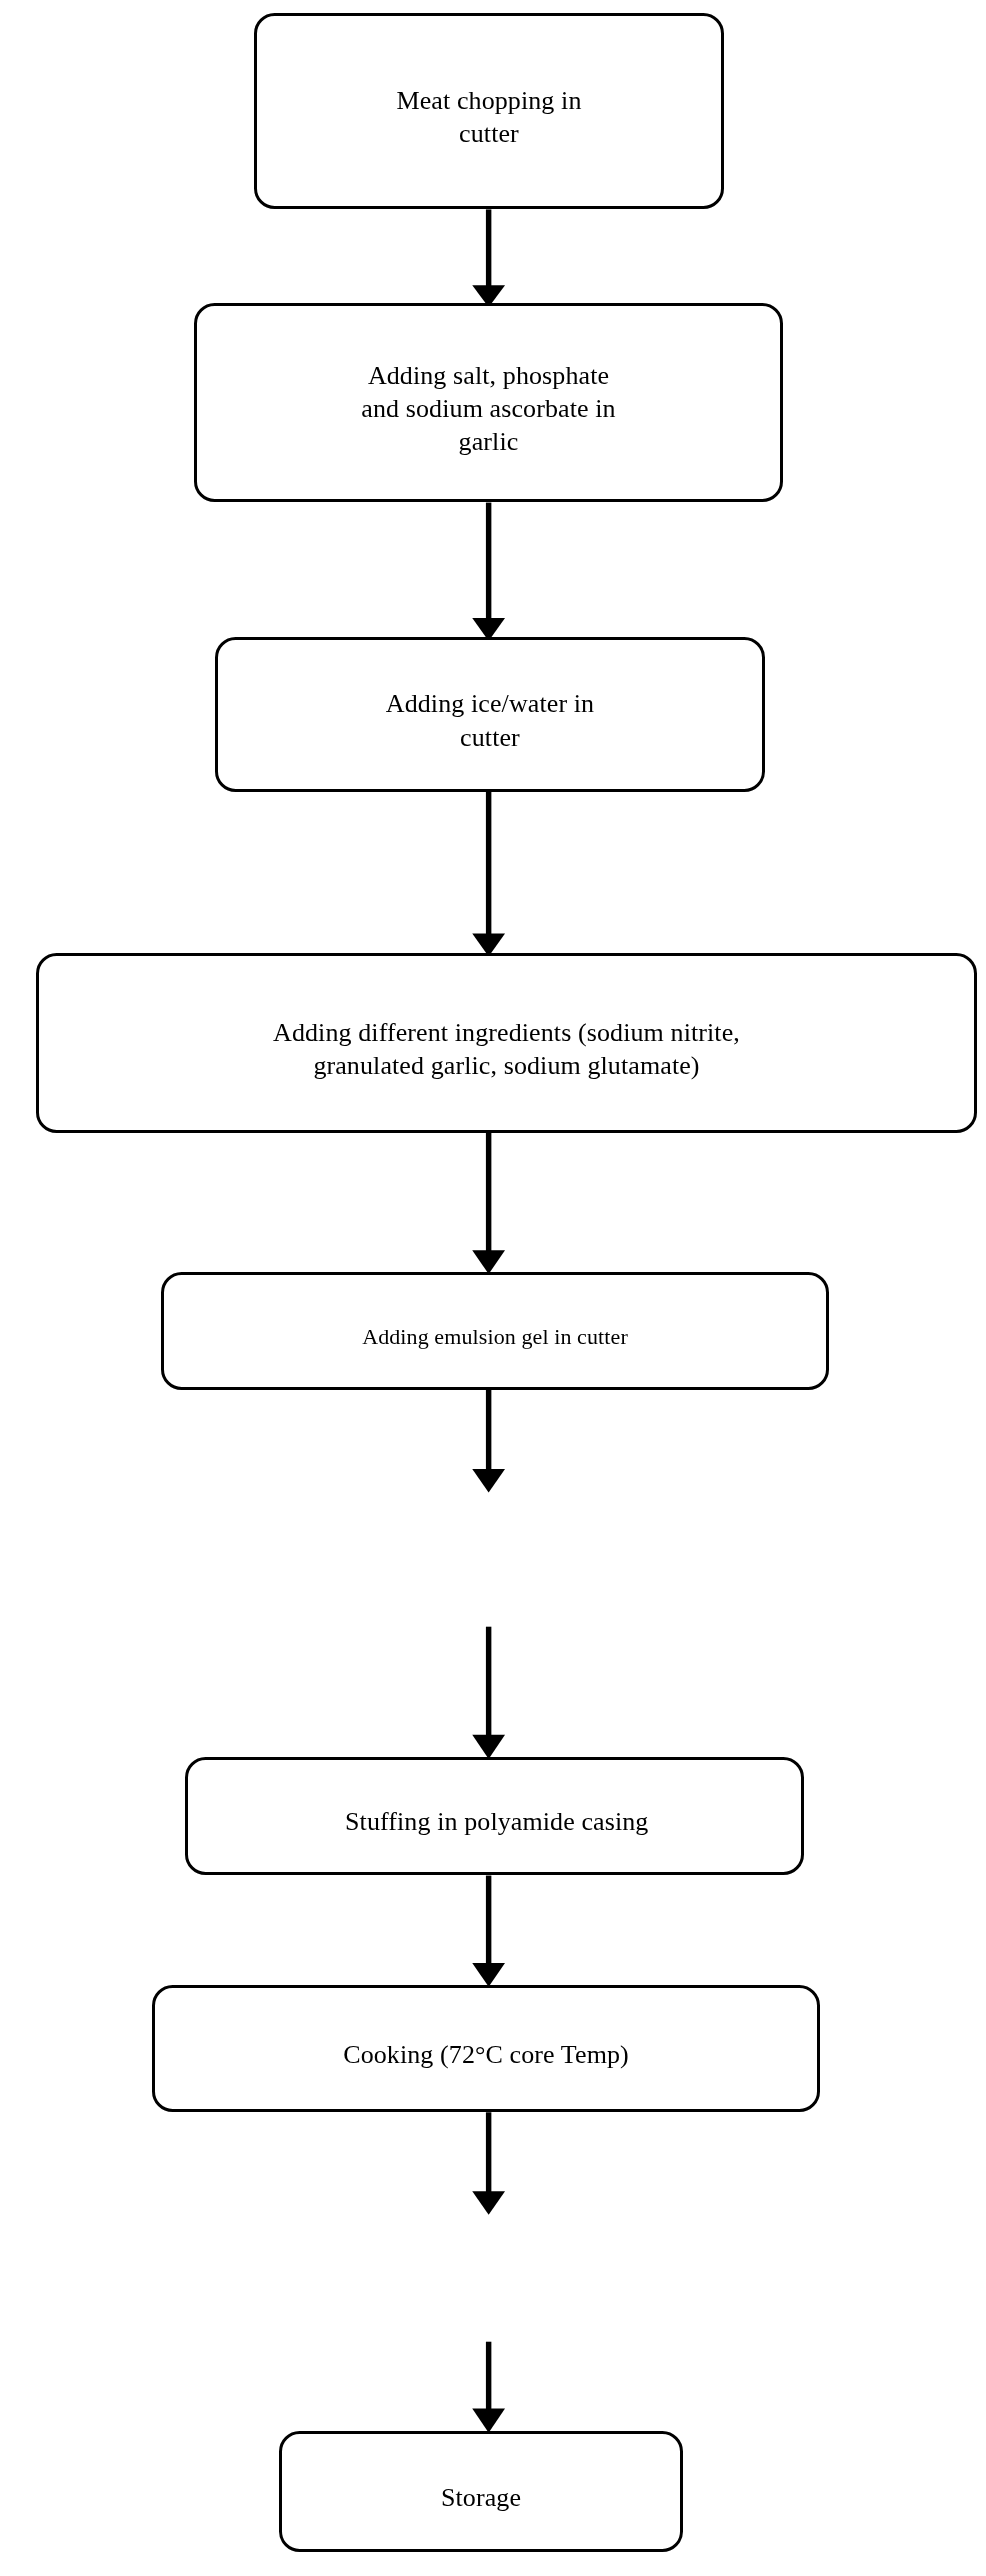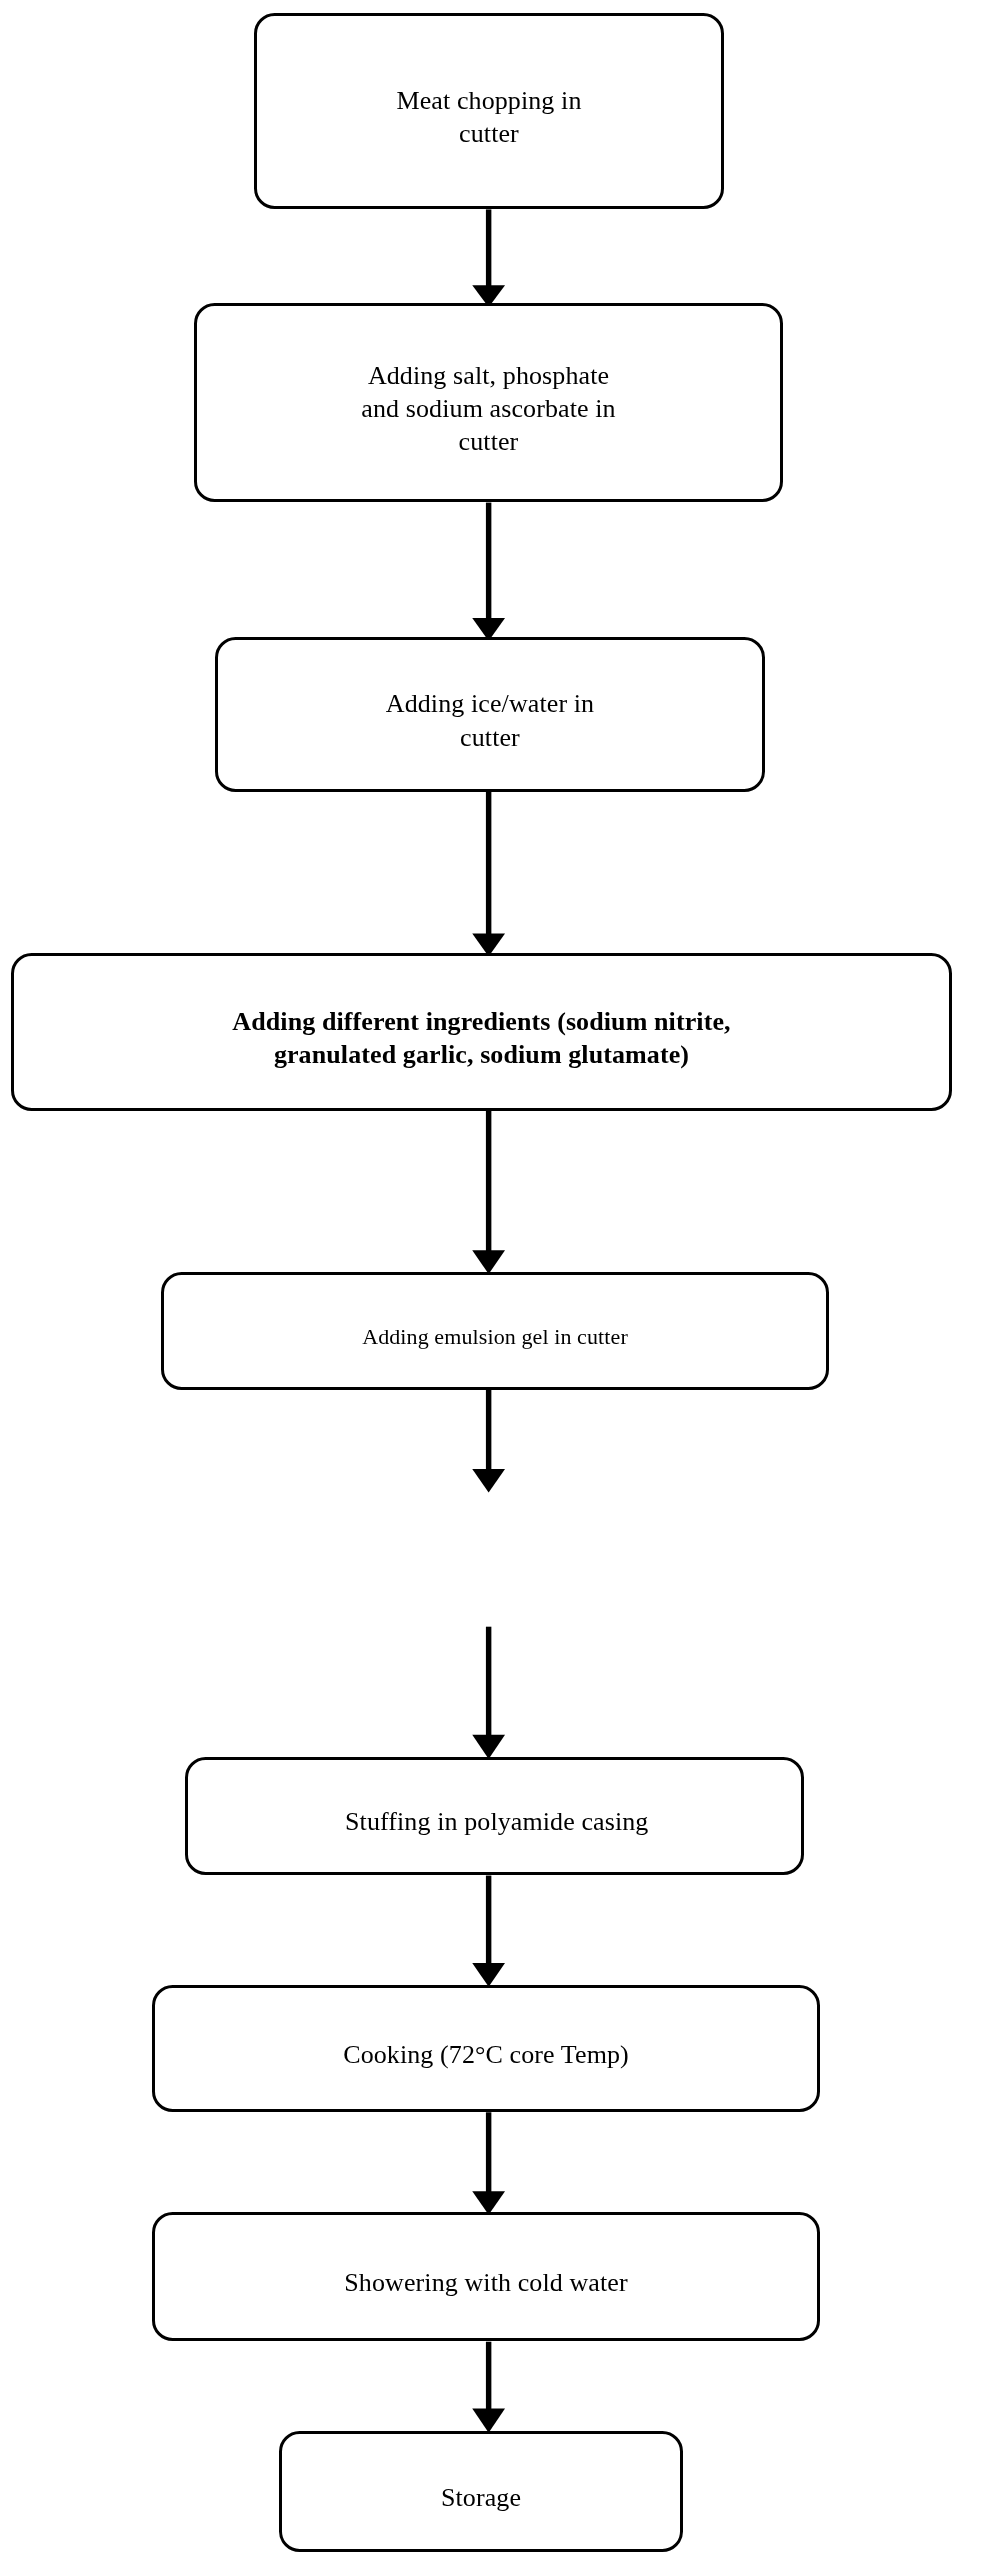--- a/index.html
+++ b/index.html
@@ -44,21 +44,21 @@
   .node-label {
     display: block;
     width: 100%;
     white-space: pre-line;
     margin-top: 12px;
   }
   
   #node-0 { left: 254px; top: 13.4px;   width: 470px;  height: 196px; font-size: 26px; }
   #node-1 { left: 194px; top: 303px;  width: 589px;  height: 199px; font-size: 26px; }
   #node-2 { left: 215px; top: 637px; width: 550px;  height: 155px; font-size: 26px; }
-  #node-3 { left: 11px;  top: 953px; width: 941px; height: 158px; font-size: 26px; font-weight: bold; }
+  #node-3 { left: 36px;  top: 953px; width: 941px; height: 180px; font-size: 26px; }
   #node-4 { left: 161px; top: 1272px; width: 668px; height: 118px; font-size: 22px; }
   #node-5 { left: 164px; top: 1490px; width: 662px; height: 137px; font-size: 26px; }
   #node-6 { left: 185px; top: 1757px; width: 619px; height: 118px; font-size: 26px; padding-left: 13px; }
   #node-7 { left: 152px; top: 1985px; width: 668px; height: 127px; font-size: 26px; }
   #node-8 { left: 152px; top: 2212px; width: 668px; height: 129px; font-size: 26px; }
   #node-9 { left: 279px; top: 2431px; width: 404px;  height: 121px; font-size: 26px; }
 </style>
 </head>
 <body>
 
@@ -118,21 +118,21 @@
   </svg>
 
   <div class="node" id="node-0">
     <span class="node-label">Meat chopping in
 cutter</span>
   </div>
 
   <div class="node" id="node-1">
     <span class="node-label">Adding salt, phosphate
 and sodium ascorbate in
-cutter</span>
+garlic</span>
   </div>
 
   <div class="node" id="node-2">
     <span class="node-label">Adding ice/water in
 cutter</span>
   </div>
 
   <div class="node" id="node-3">
     <span class="node-label">Adding different ingredients (sodium nitrite,
 granulated garlic, sodium glutamate)</span>
@@ -144,22 +144,19 @@
 
 
   <div class="node" id="node-6">
     <span class="node-label">Stuffing in polyamide casing</span>
   </div>
 
   <div class="node" id="node-7">
     <span class="node-label">Cooking (72°C core Temp)</span>
   </div>
 
-  <div class="node" id="node-8">
-    <span class="node-label">Showering with cold water</span>
-  </div>
 
   <div class="node" id="node-9">
     <span class="node-label">Storage</span>
   </div>
 
 </div>
 
 
 </body></html>

